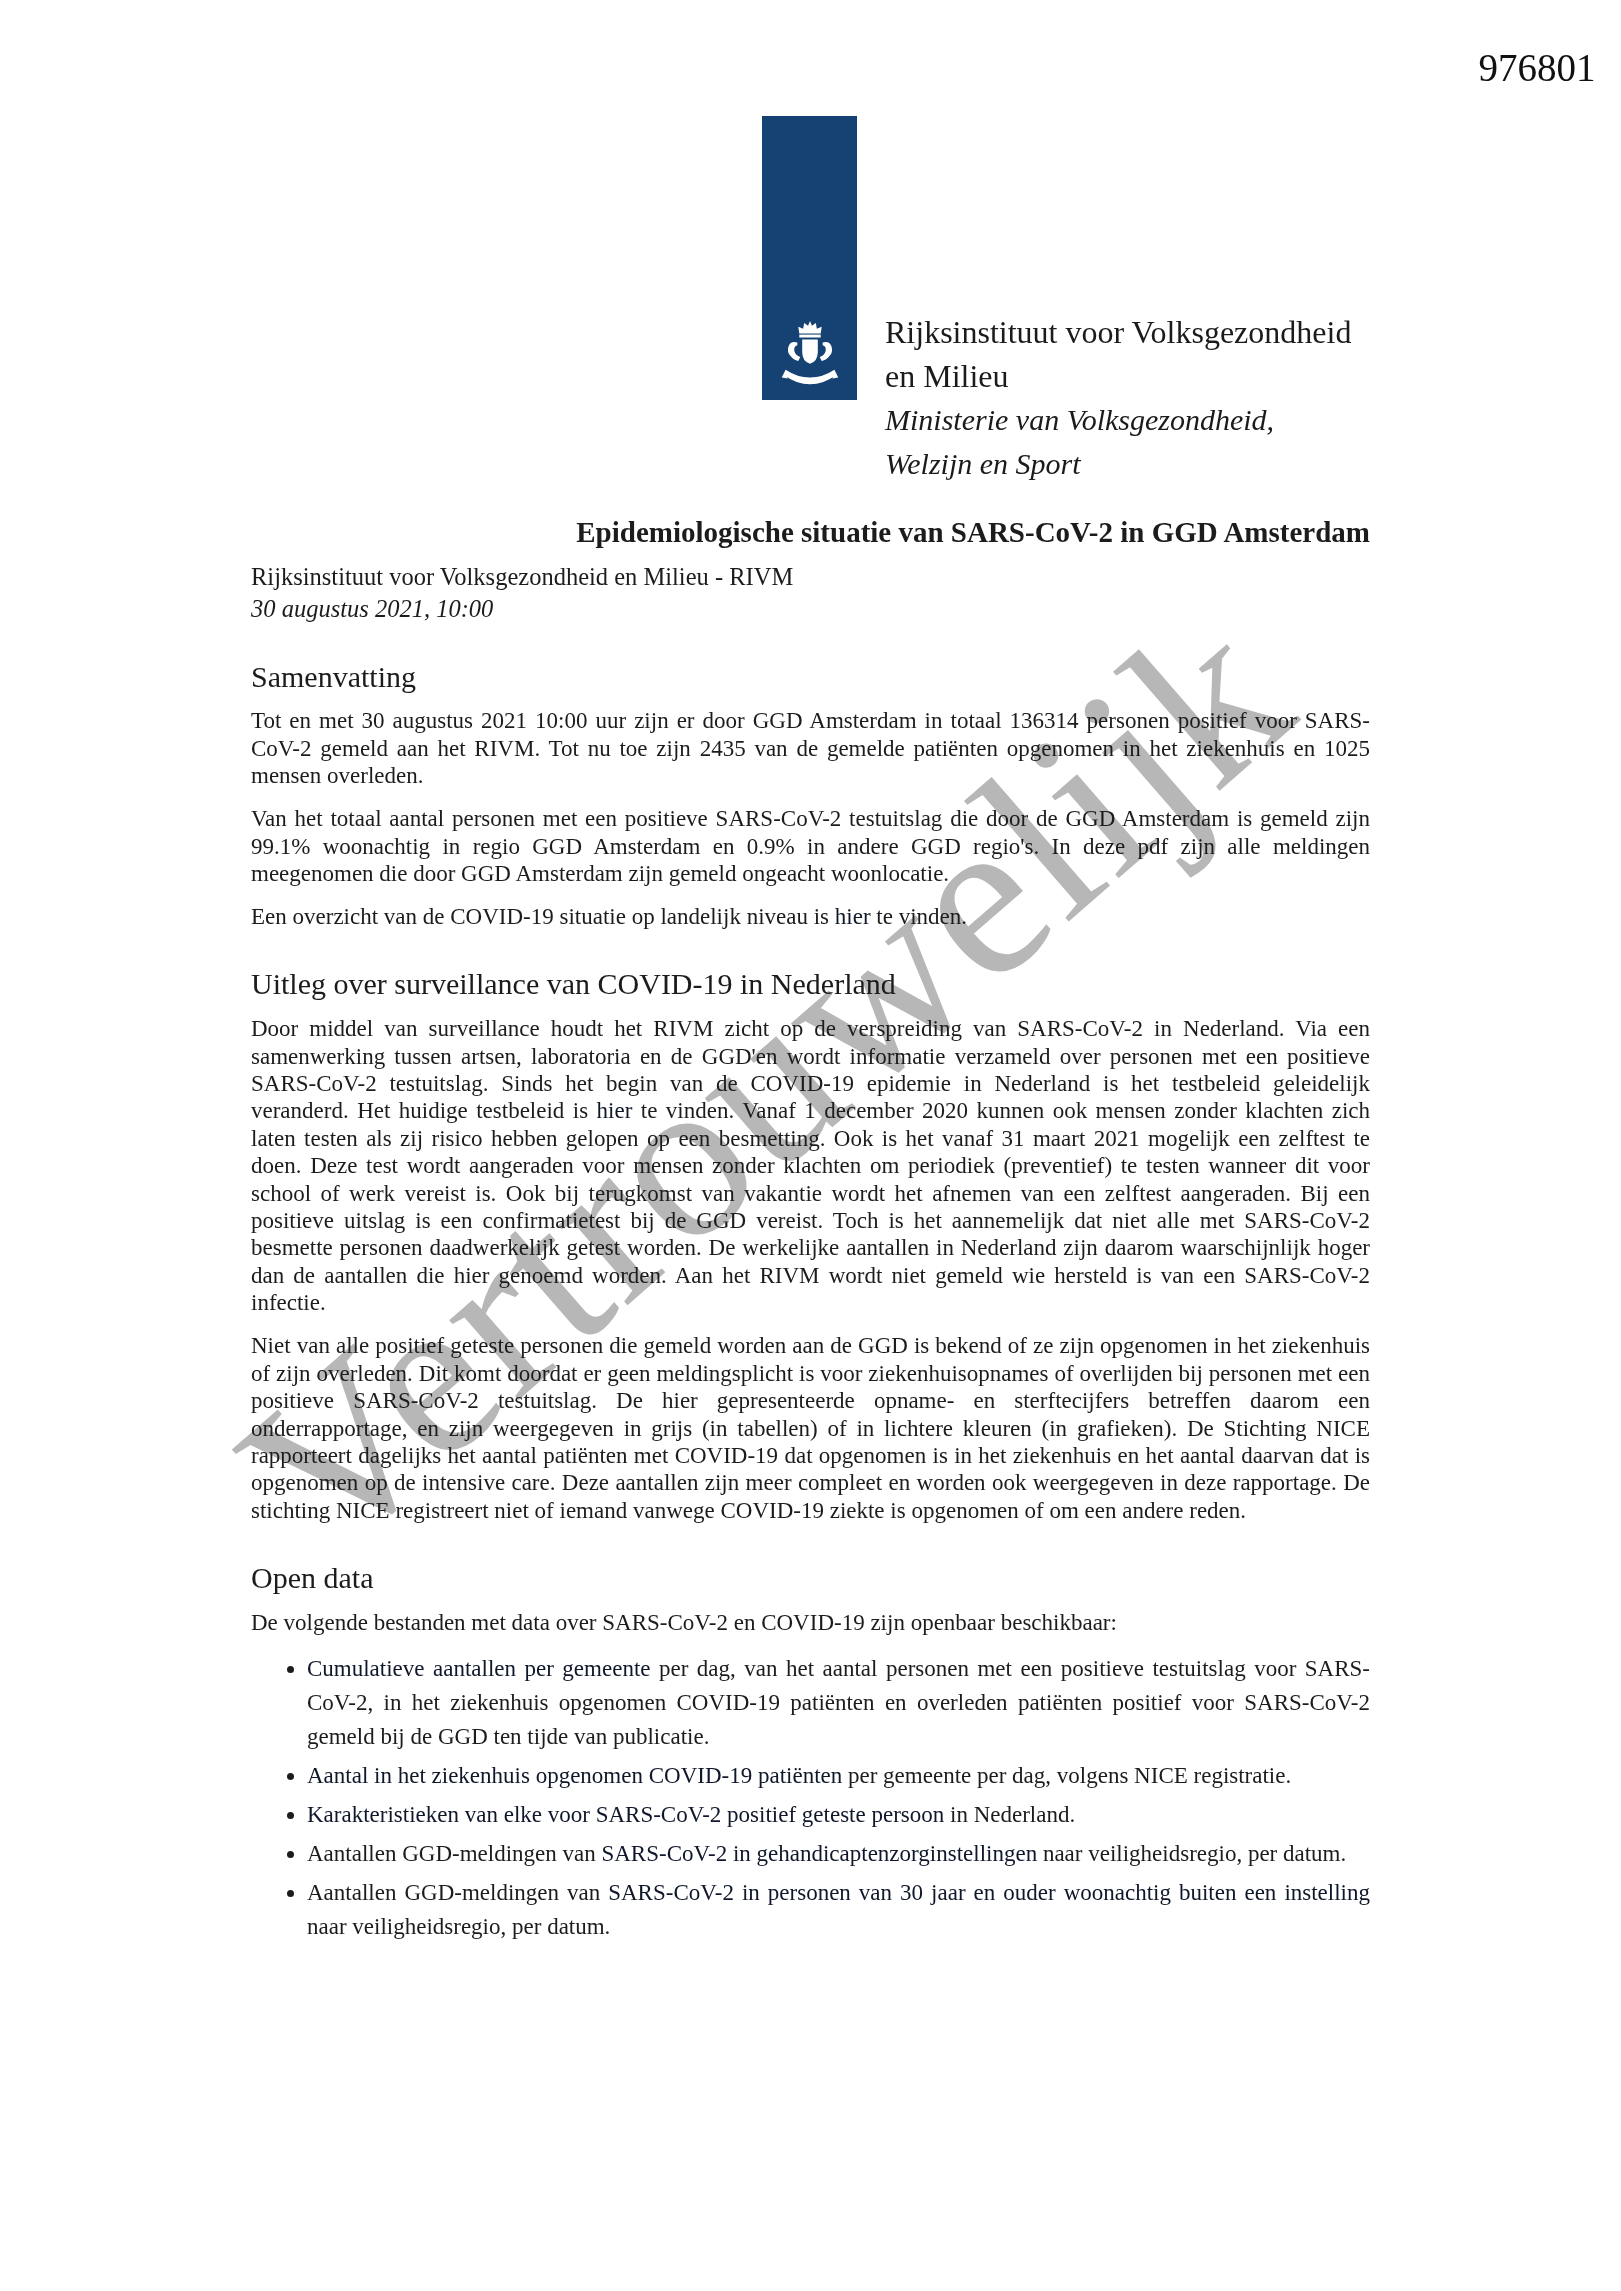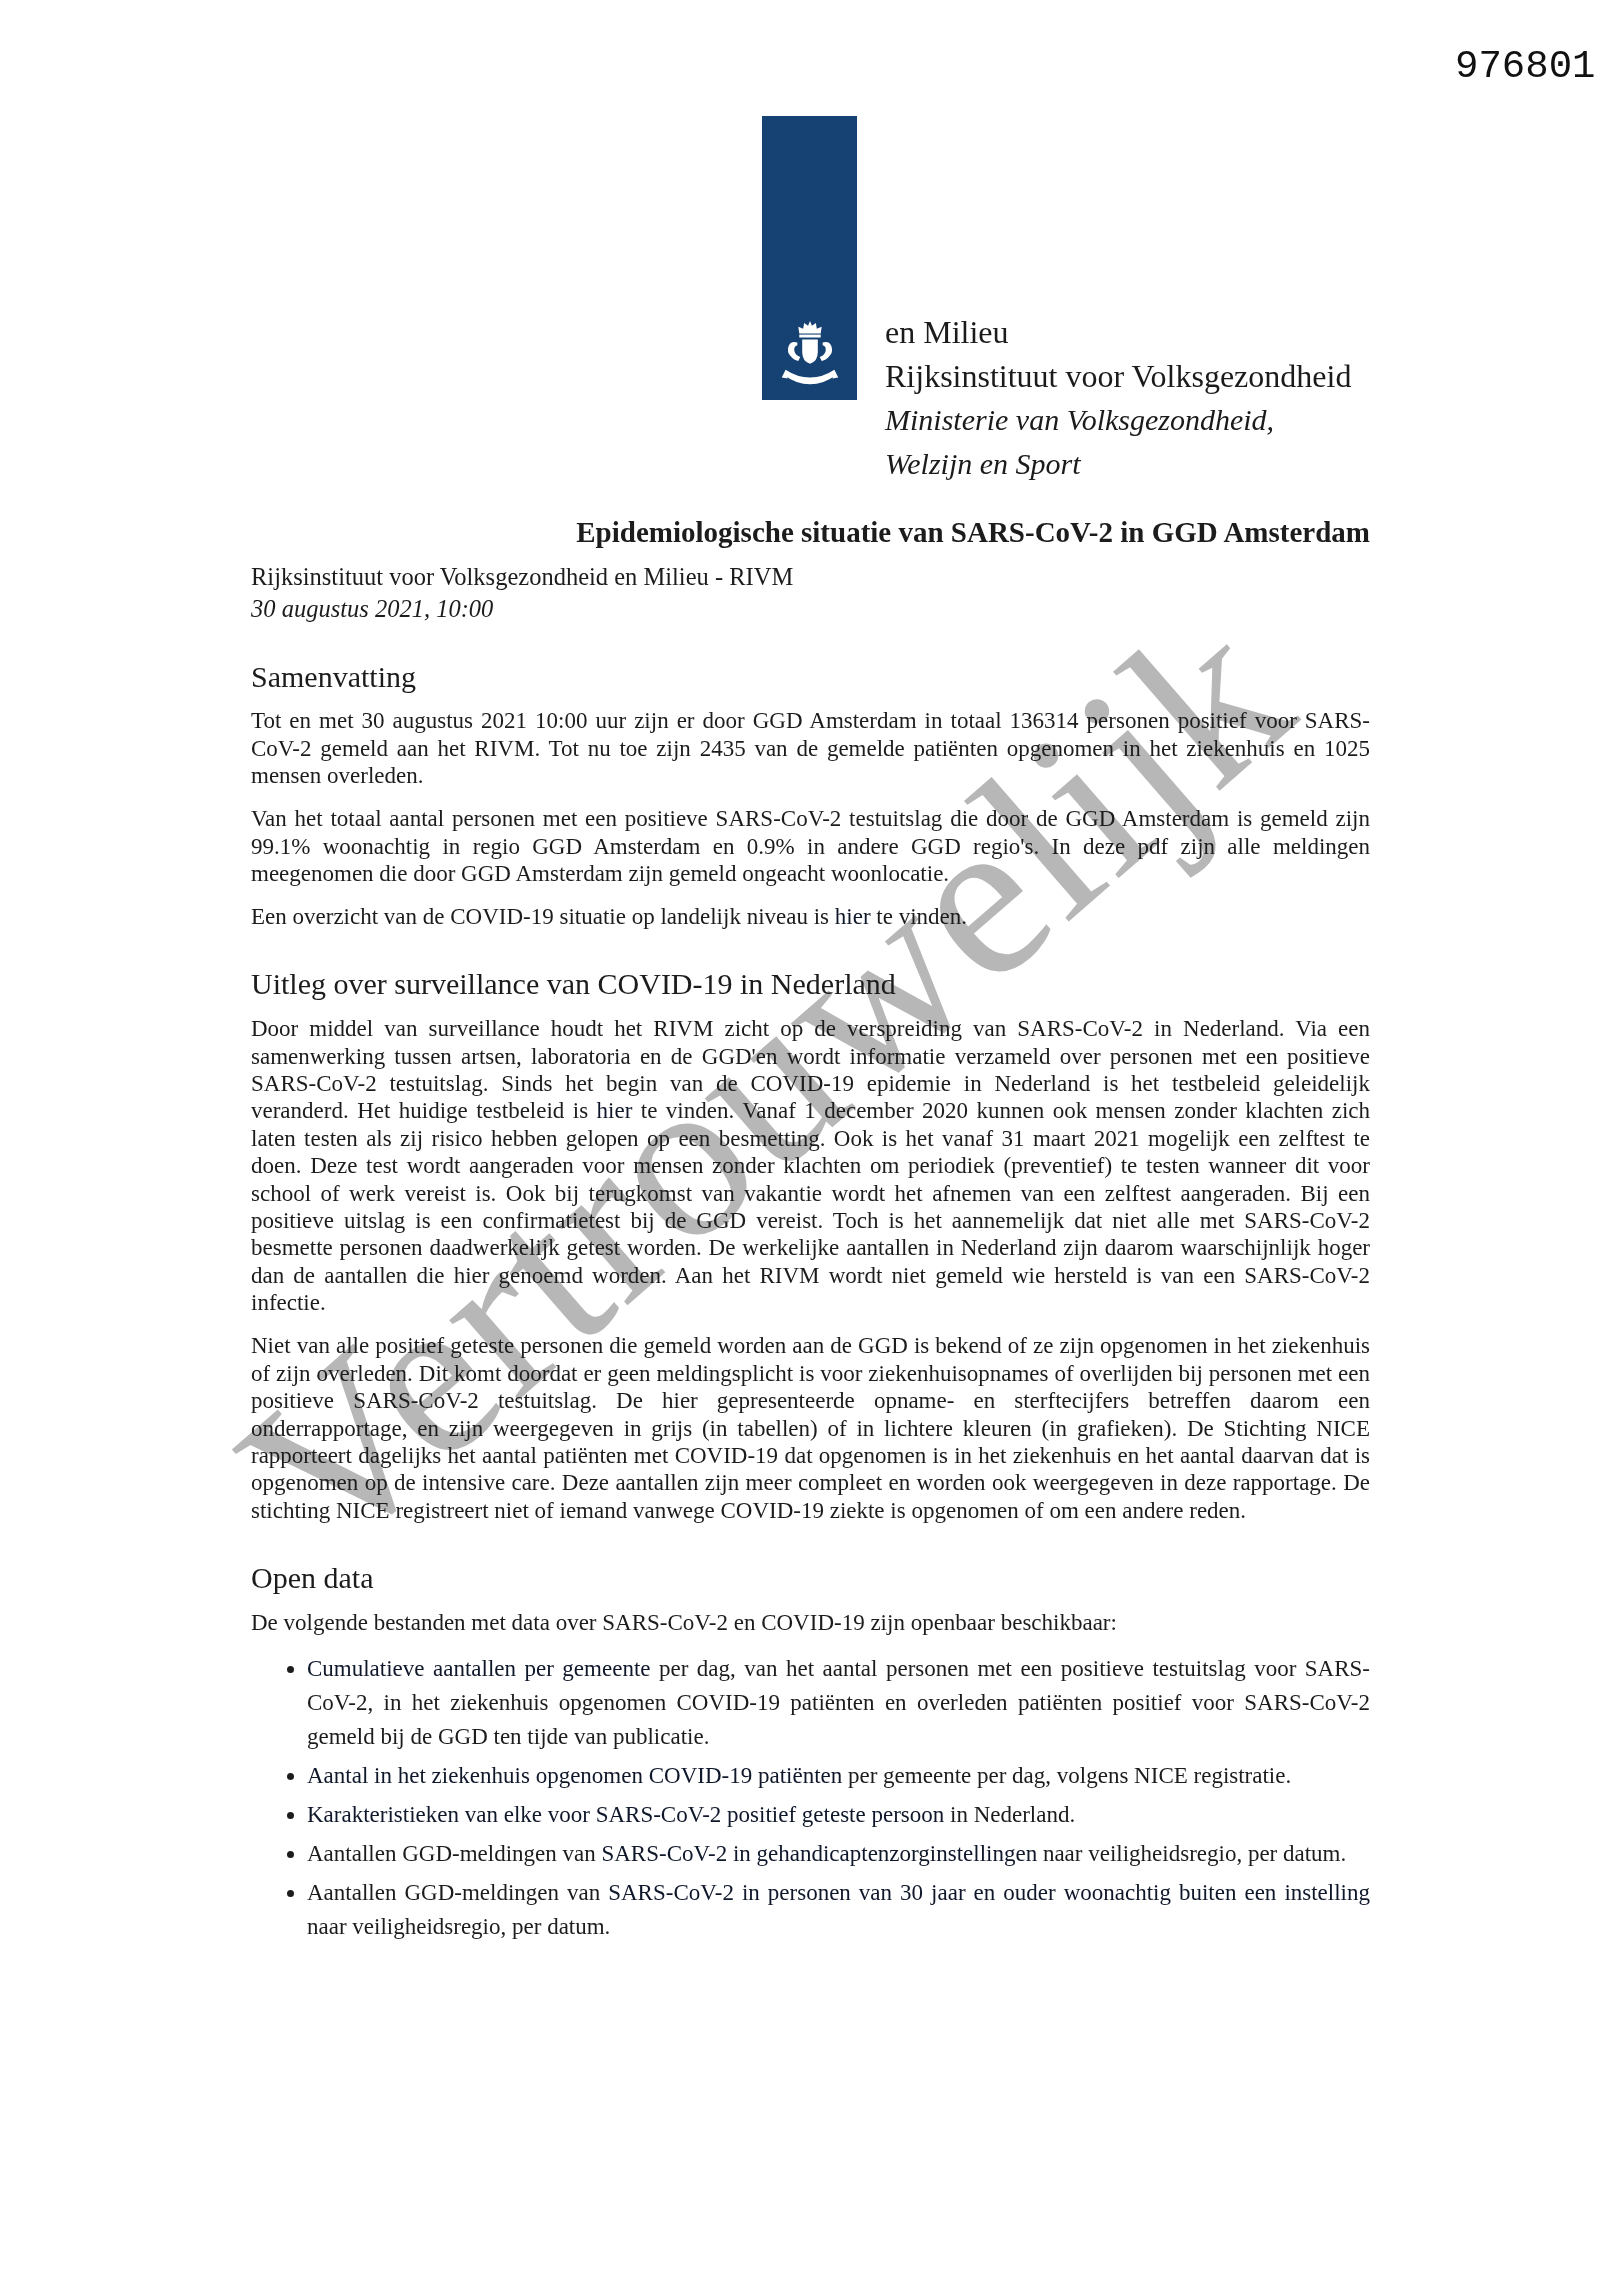--- a/index.html
+++ b/index.html
@@ -22,21 +22,21 @@
     letter-spacing:2px;
     color:#b7b7b7;
     white-space:nowrap;
     z-index:0;
     user-select:none;
   }
   
   .doc-number {
     position:absolute;
     top:45px; right:25.5px;
-    font-family:Liberation Mono, monospace;
+    font-family:Liberation Serif, serif;
     font-size:39px;
     color:#111;
     z-index:2;
   }
   
   .logo-flag {
     position:absolute;
     left:762px; top:116px;
     width:95px; height:284px;
     background:#154273;
@@ -110,22 +110,22 @@
 
         <path d="M44 24 q7 -2 9 4 q2 6 -2 10 q-3 4 -8 5 l-2 -4 q5 -2 6 -6 q1 -5 -3 -6 z"></path>
 
         <path d="M6 52 q12 8 25 8 q13 0 25 -8 l1 6 q-12 9 -26 9 q-14 0 -26 -9 z"></path>
         <path d="M6 52 l-4 8 6 1 z"></path>
         <path d="M56 52 l4 8 -6 1 z"></path>
       </g>
     </svg>
   </div>
   <div class="logo-wordmark">
+    <div class="org">Rijksinstituut voor Volksgezondheid</div>
     <div class="org">en Milieu</div>
-    <div class="org">Rijksinstituut voor Volksgezondheid</div>
     <div class="ministry">Ministerie van Volksgezondheid,</div>
     <div class="ministry">Welzijn en Sport</div>
   </div>
 
   <div class="content">
 
     <div class="doc-title">Epidemiologische situatie van SARS-CoV-2 in GGD Amsterdam</div>
     <div class="doc-subtitle">Rijksinstituut voor Volksgezondheid en Milieu - RIVM</div>
     <div class="doc-date">30 augustus 2021, 10:00</div>
 

